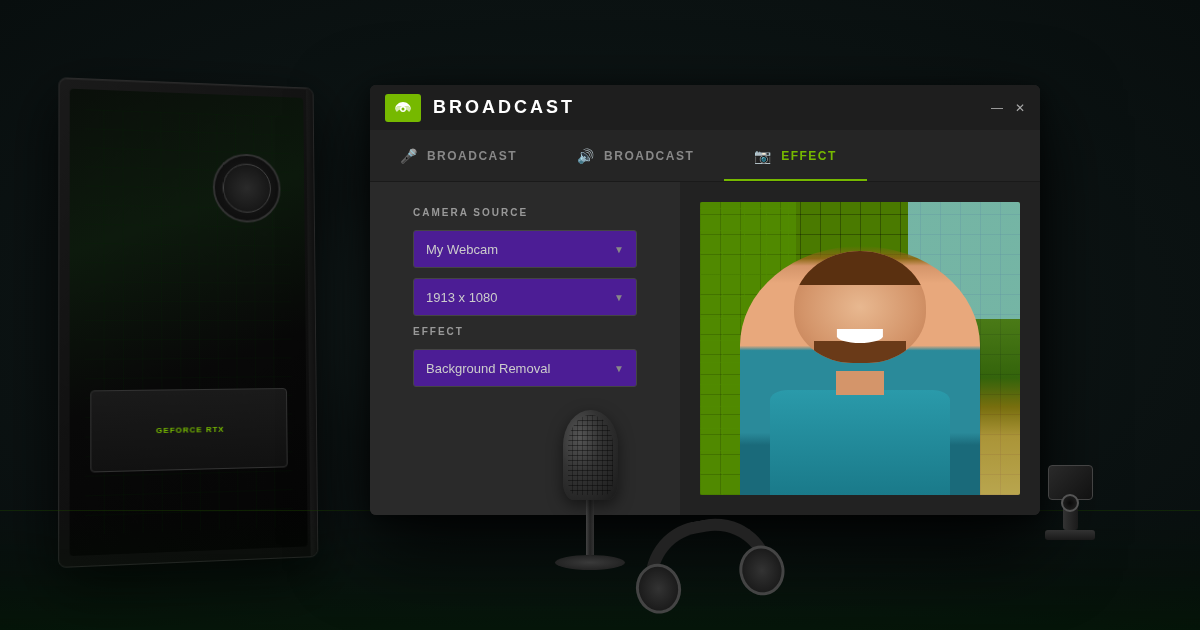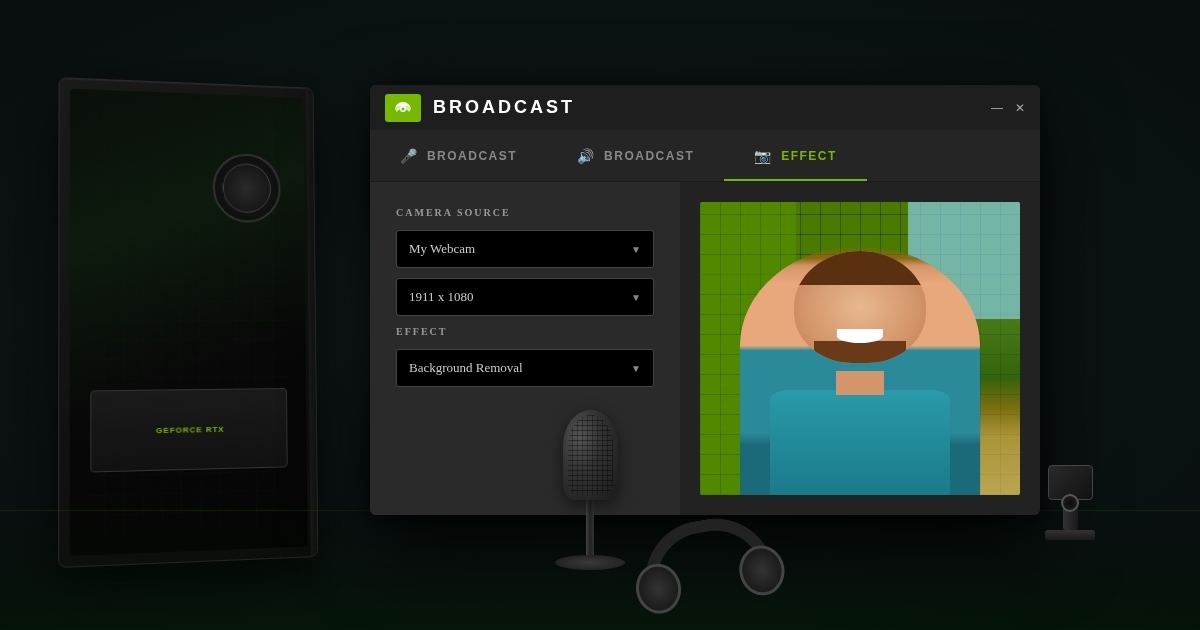--- a/index.html
+++ b/index.html
@@ -212,38 +212,37 @@
 
     
     .main-content {
       display: flex;
       height: calc(100% - 97px);
     }
 
     
     .left-panel {
       width: 310px;
-      padding: 25px 26px;
+      padding: 25px 43px;
       background: #2a2a2a;
       flex-shrink: 0;
-      font-family: Liberation Serif, serif;
     }
 
     .section-label {
       color: #999;
       font-size: 10px;
       font-weight: bold;
       letter-spacing: 2px;
       margin-bottom: 12px;
     }
 
     .dropdown {
       width: 100%;
       height: 38px;
-      background: #000000;
+      background: #4c1d95;
       border: 1px solid #444;
       border-radius: 3px;
       display: flex;
       align-items: center;
       justify-content: space-between;
       padding: 0 12px;
       margin-bottom: 10px;
       cursor: pointer;
     }
 
@@ -618,21 +617,21 @@
       <div class="left-panel">
 
         <div class="section-label">CAMERA SOURCE</div>
 
         <div class="dropdown">
           <span class="dropdown-text">My Webcam</span>
           <span class="dropdown-arrow">▼</span>
         </div>
 
         <div class="dropdown">
-          <span class="dropdown-text">1911 x 1080</span>
+          <span class="dropdown-text">1913 x 1080</span>
           <span class="dropdown-arrow">▼</span>
         </div>
 
         <div class="section-gap">
           <div class="section-label">EFFECT</div>
           <div class="dropdown">
             <span class="dropdown-text">Background Removal</span>
             <span class="dropdown-arrow">▼</span>
           </div>
         </div>

